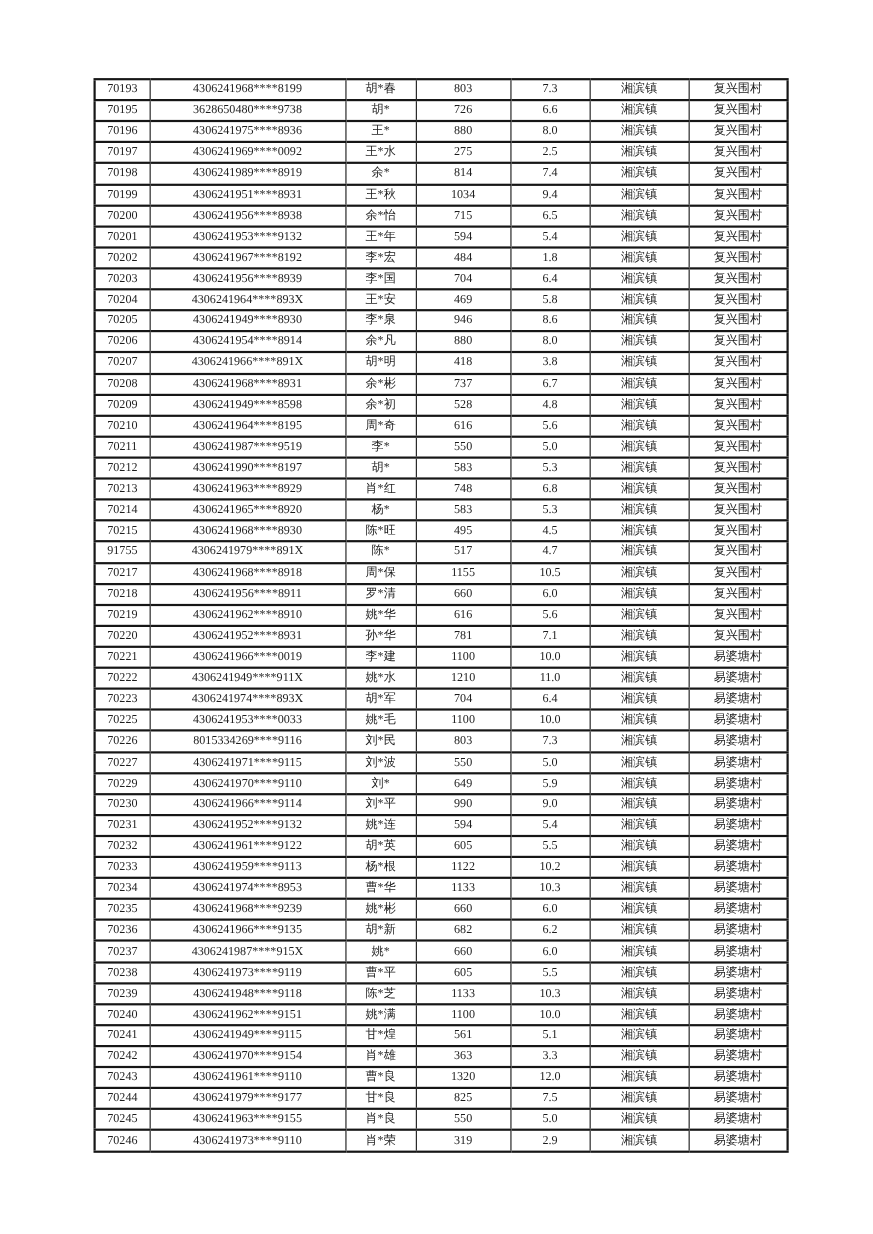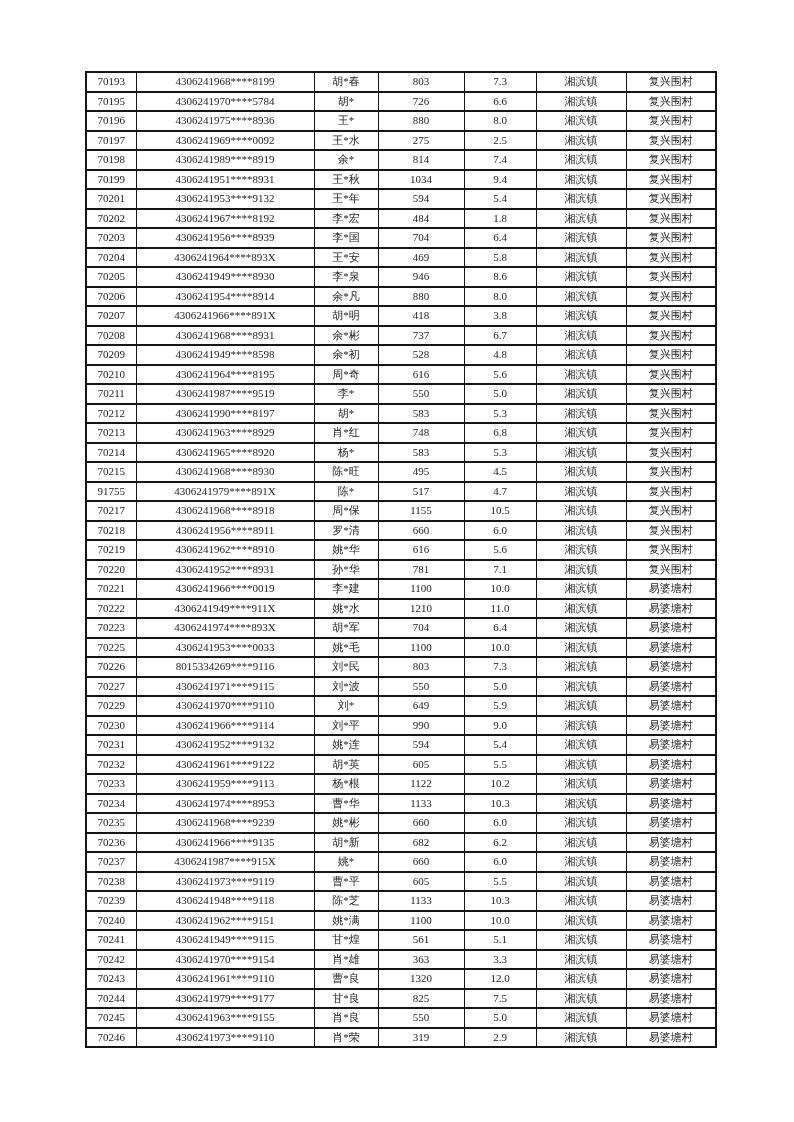--- a/index.html
+++ b/index.html
@@ -69,21 +69,21 @@
           <td class="c0">70193</td>
           <td class="c1">4306241968****8199</td>
           <td class="c2">胡*春</td>
           <td class="c3">803</td>
           <td class="c4">7.3</td>
           <td class="c5">湘滨镇</td>
           <td class="c6">复兴围村</td>
         </tr>
         <tr>
           <td class="c0">70195</td>
-          <td class="c1">4306241970****5784</td>
+          <td class="c1">3628650480****9738</td>
           <td class="c2">胡*</td>
           <td class="c3">726</td>
           <td class="c4">6.6</td>
           <td class="c5">湘滨镇</td>
           <td class="c6">复兴围村</td>
         </tr>
         <tr>
           <td class="c0">70196</td>
           <td class="c1">4306241975****8936</td>
           <td class="c2">王*</td>
@@ -113,20 +113,29 @@
         <tr>
           <td class="c0">70199</td>
           <td class="c1">4306241951****8931</td>
           <td class="c2">王*秋</td>
           <td class="c3">1034</td>
           <td class="c4">9.4</td>
           <td class="c5">湘滨镇</td>
           <td class="c6">复兴围村</td>
         </tr>
         <tr>
+          <td class="c0">70200</td>
+          <td class="c1">4306241956****8938</td>
+          <td class="c2">余*怡</td>
+          <td class="c3">715</td>
+          <td class="c4">6.5</td>
+          <td class="c5">湘滨镇</td>
+          <td class="c6">复兴围村</td>
+        </tr>
+        <tr>
           <td class="c0">70201</td>
           <td class="c1">4306241953****9132</td>
           <td class="c2">王*年</td>
           <td class="c3">594</td>
           <td class="c4">5.4</td>
           <td class="c5">湘滨镇</td>
           <td class="c6">复兴围村</td>
         </tr>
         <tr>
           <td class="c0">70202</td>

